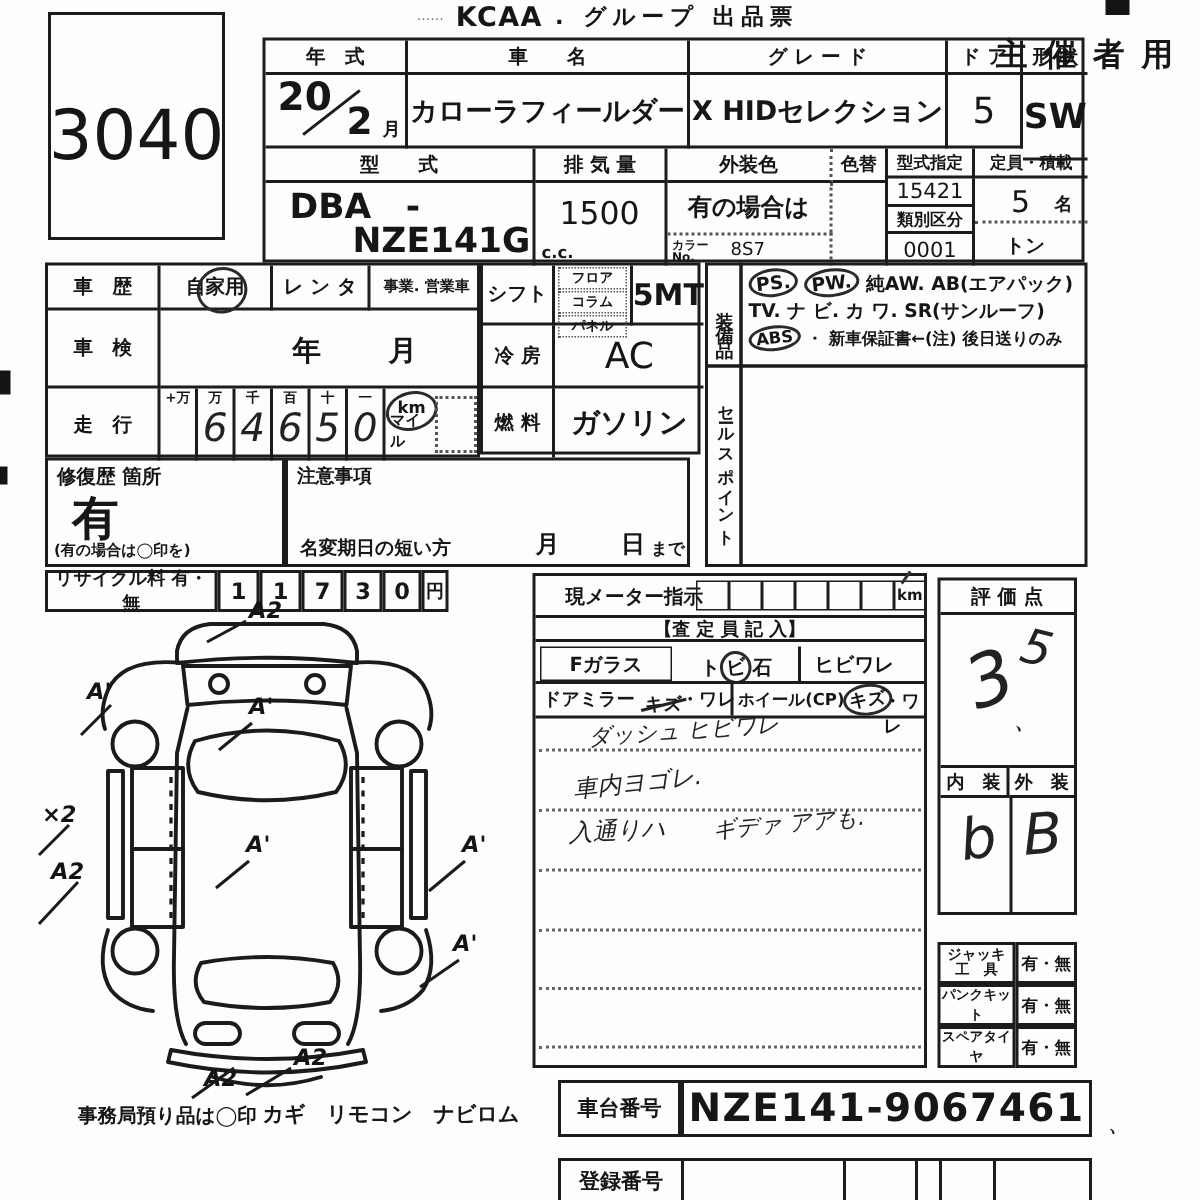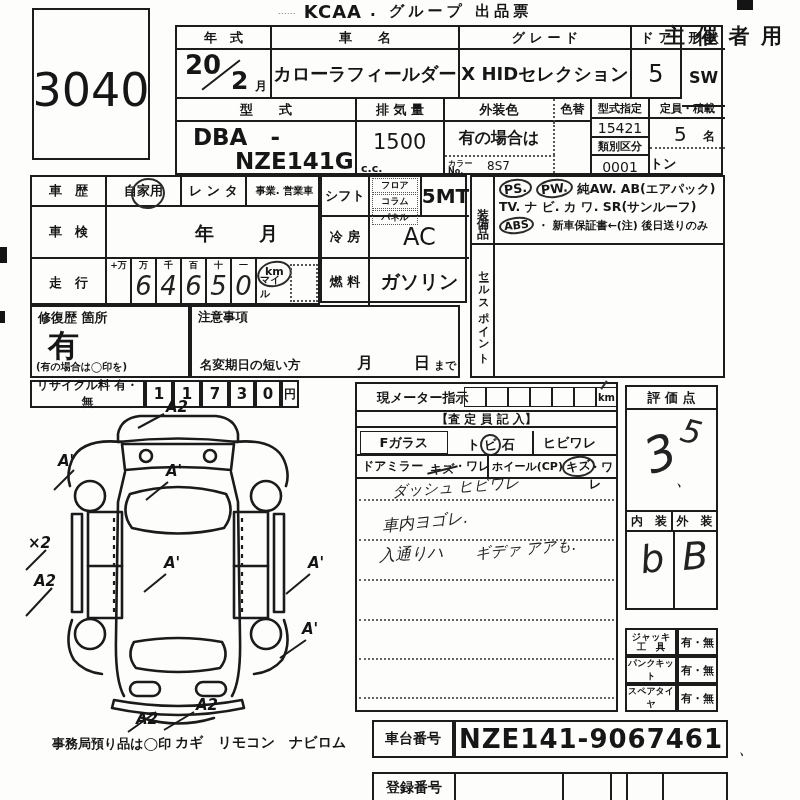--- a/index.html
+++ b/index.html
@@ -58,21 +58,21 @@
 
     <div class="abs br bb" style="left:0;top:23px;width:95px;height:49px">
       <span class="abs b" style="left:8px;top:0;font-size:26px">20</span>
       <div class="abs" style="left:20px;top:24px;width:48px;border-top:2.5px solid #1c1c1c;transform:rotate(-38deg)"></div>
       <span class="abs b" style="left:54px;top:16px;font-size:25px">2</span>
       <span class="abs b" style="right:3px;bottom:2px;font-size:12px">月</span>
     </div>
     <div class="abs c b br bb" style="left:283px;top:23px;width:172px;height:49px;font-size:18px">X HIDセレクション</div>
     <div class="abs c b br bb" style="left:95px;top:23px;width:188px;height:49px;font-size:18px">カローラフィールダー</div>
     <div class="abs c br bb" style="left:455px;top:23px;width:50px;height:49px;font-size:24px">5</div>
-    <div class="abs c b bb" style="left:505px;top:23px;width:43px;height:57px;font-size:16px">SW</div>
+    <div class="abs c b bb" style="left:505px;top:23px;width:43px;height:57px;font-size:23px">SW</div>
 
     <div class="abs c b br bb" style="left:0;top:72px;width:180px;height:23px;font-size:13px">型　　式</div>
     <div class="abs c b br bb" style="left:180px;top:72px;width:88px;height:23px;font-size:13px">排 気 量</div>
     <div class="abs c b dr bb" style="left:268px;top:72px;width:110px;height:23px;font-size:13px">外装色</div>
     <div class="abs c b br bb" style="left:378px;top:72px;width:37px;height:23px;font-size:12px">色替</div>
     <div class="abs c b br bb" style="left:415px;top:72px;width:58px;height:20px;font-size:11px">型式指定</div>
     <div class="abs c b bb" style="left:473px;top:72px;width:75px;height:20px;font-size:11px">定員・積載</div>
 
     <div class="abs br" style="left:0;top:95px;width:180px;height:55px">
       <span class="abs b" style="left:16px;top:0;font-size:23px">DBA　-</span>
@@ -89,21 +89,21 @@
       <span class="abs b" style="left:3px;top:10px;font-size:8px">No.</span>
       <span class="abs" style="left:42px;top:2px;font-size:12px">8S7</span>
     </div>
     <div class="abs c br bb" style="left:415px;top:92px;width:58px;height:19px;font-size:14px">15421</div>
     <div class="abs c b br bb" style="left:415px;top:111px;width:58px;height:18px;font-size:11px">類別区分</div>
     <div class="abs c br" style="left:415px;top:129px;width:58px;height:21px;font-size:14px">0001</div>
     <div class="abs db" style="left:473px;top:92px;width:75px;height:30px">
       <span class="abs" style="left:24px;top:3px;font-size:20px">5</span>
       <span class="abs b" style="right:10px;top:9px;font-size:12px">名</span>
     </div>
-    <div class="abs b" style="left:473px;top:122px;width:75px;height:28px;font-size:13px;text-align:left;padding:6px 8px 0 0">トン</div>
+    <div class="abs b" style="left:473px;top:122px;width:75px;height:28px;font-size:13px;text-align:center;padding:6px 8px 0 0">トン</div>
   </div>
 
   <div class="abs bd" style="left:30px;top:175px;width:290px;height:130px">
     <div class="abs c b br bb" style="left:0;top:0;width:75px;height:30px;font-size:13px">車　歴</div>
     <div class="abs c b br bb" style="left:75px;top:0;width:75px;height:30px;font-size:13px">
       <span>自家用</span>
       <div class="ell" style="left:24px;top:1px;width:30px;height:27px;transform:rotate(-12deg)"></div>
     </div>
     <div class="abs c b br bb" style="left:150px;top:0;width:65px;height:30px;font-size:13px">レ ン タ</div>
     <div class="abs c b bb" style="left:215px;top:0;width:75px;height:30px;font-size:10px">事業. 営業車</div>

